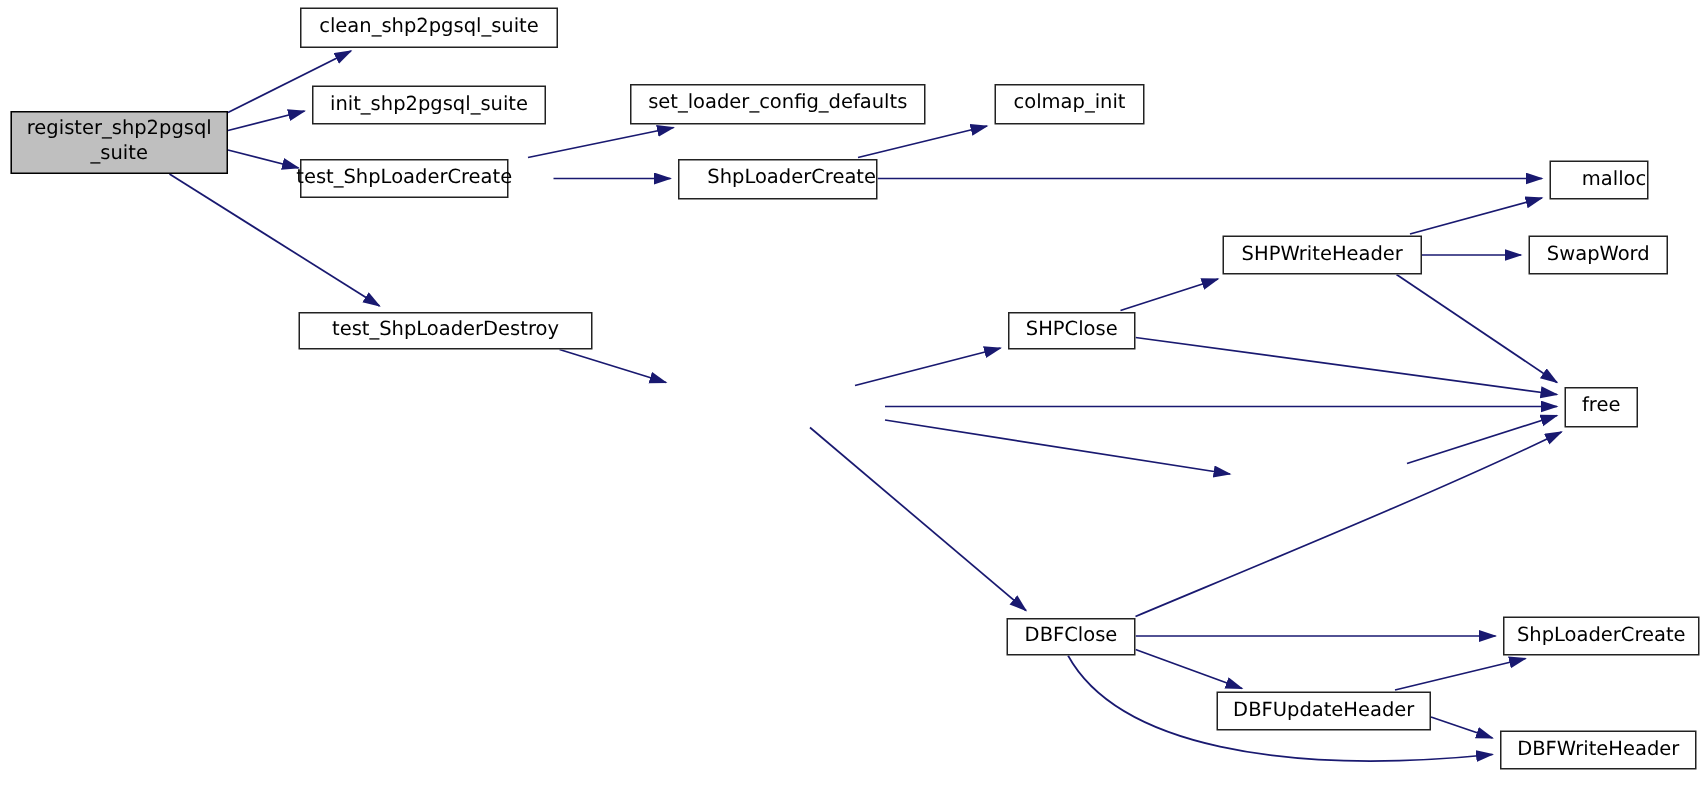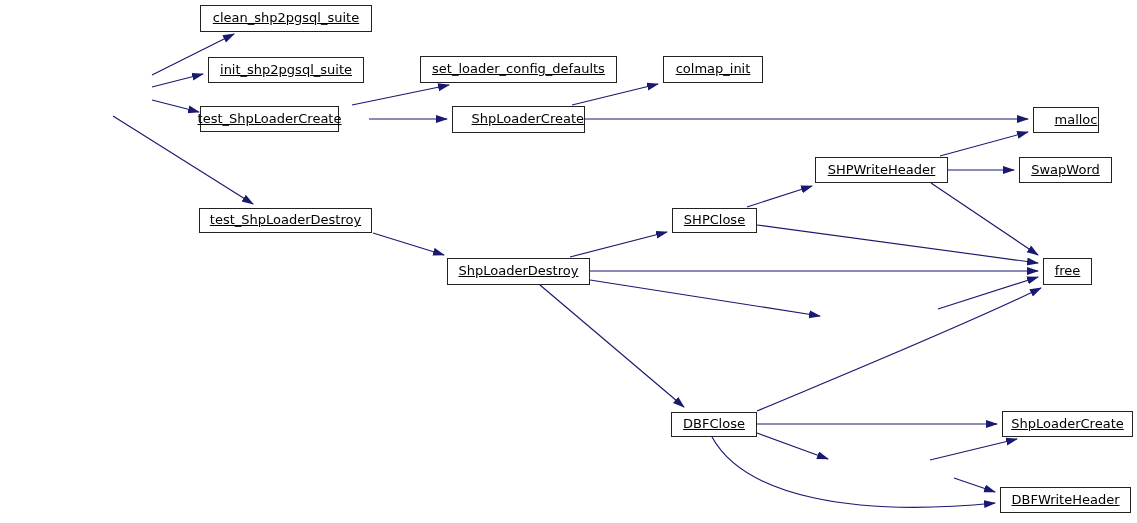--- a/index.html
+++ b/index.html
@@ -19,21 +19,20 @@
     background:#ffffff;
     color:#000000;
     display:flex;
     flex-direction:column;
     align-items:center;
     justify-content:center;
     font-size:13px;
     line-height:1.28;
     white-space:nowrap;
     cursor:pointer;
-    text-decoration:underline;
   }
   .node.highlighted{
     background:#bfbfbf;
     border-color:#000000;
     cursor:default;
   }
   .node-label{pointer-events:none;}
 </style>
 </head>
 <body>
@@ -64,20 +63,24 @@
       <path d="M948,170 L1014,170" class="edge" stroke="#191970" marker-end="url(#arrow)"></path>
       <path d="M931,183 L1038,255" class="edge" stroke="#191970" marker-end="url(#arrow)"></path>
       <path d="M938,309 L1038,277" class="edge" stroke="#191970" marker-end="url(#arrow)"></path>
       <path d="M757,411 C850,372 965,325 1041,288" class="edge" stroke="#191970" marker-end="url(#arrow)"></path>
       <path d="M757,424 L997,424" class="edge" stroke="#191970" marker-end="url(#arrow)"></path>
       <path d="M757,433 L828,459" class="edge" stroke="#191970" marker-end="url(#arrow)"></path>
       <path d="M712,437 C745,497 855,517 995,503" class="edge" stroke="#191970" marker-end="url(#arrow)"></path>
       <path d="M930,460 L1017,439" class="edge" stroke="#191970" marker-end="url(#arrow)"></path>
       <path d="M954,478 L995,492" class="edge" stroke="#191970" marker-end="url(#arrow)"></path>
     </svg>
+    <div class="node highlighted" style="left: 7px; top: 74px; width: 145px; height: 42px;">
+      <div class="node-label">register_shp2pgsql</div>
+      <div class="node-label">_suite</div>
+    </div>
     <div class="node" style="left: 200px; top: 5px; width: 172px; height: 27px;">
       <div class="node-label">clean_shp2pgsql_suite</div>
     </div>
     <div class="node" style="left: 208px; top: 57px; width: 156px; height: 26px;">
       <div class="node-label">init_shp2pgsql_suite</div>
     </div>
     <div class="node" style="left: 200px; top: 106px; width: 139px; height: 26px;">
       <div class="node-label">test_ShpLoaderCreate</div>
     </div>
     <div class="node" style="left: 420px; top: 56px; width: 197px; height: 27px;">
@@ -94,31 +97,31 @@
     </div>
     <div class="node" style="left: 815px; top: 157px; width: 133px; height: 26px;">
       <div class="node-label">SHPWriteHeader</div>
     </div>
     <div class="node" style="left: 1019px; top: 157px; width: 93px; height: 26px;">
       <div class="node-label">SwapWord</div>
     </div>
     <div class="node" style="left: 672px; top: 208px; width: 85px; height: 25px;">
       <div class="node-label">SHPClose</div>
     </div>
-    <div class="node" style="left: 199px; top: 208px; width: 173px; height: 25px;">
+    <div class="node" style="left: 199px; top: 208px; width: 196px; height: 25px;">
       <div class="node-label">test_ShpLoaderDestroy</div>
-    </div>
-    <div class="node" style="left: 447px; top: 258px; width: 143px; height: 27px;">
-      <div class="node-label">ShpLoaderDestroy</div>
     </div>
     <div class="node" style="left: 1043px; top: 258px; width: 49px; height: 27px;">
       <div class="node-label">free</div>
     </div>
     <div class="node" style="left: 671px; top: 412px; width: 86px; height: 25px;">
       <div class="node-label">DBFClose</div>
     </div>
     <div class="node" style="left: 1002px; top: 411px; width: 131px; height: 26px;">
       <div class="node-label">ShpLoaderCreate</div>
     </div>
+    <div class="node" style="left: 811px; top: 461px; width: 143px; height: 26px;">
+      <div class="node-label">DBFUpdateHeader</div>
+    </div>
     <div class="node" style="left: 1000px; top: 487px; width: 131px; height: 26px;">
       <div class="node-label">DBFWriteHeader</div>
     </div>
   </div>
 
 </body></html>

